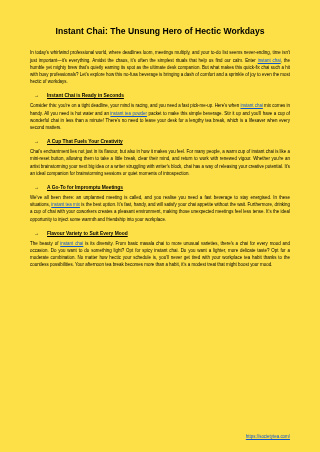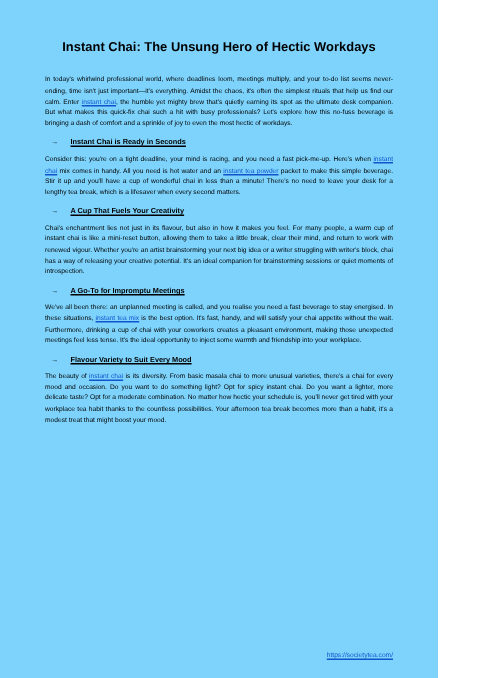--- a/index.html
+++ b/index.html
@@ -9,25 +9,25 @@
   }
   body {
     width: 320px;
     height: 452px;
     font-family: "Liberation Sans", sans-serif;
     color: #000000;
     overflow: hidden;
   }
   .page {
     position: relative;
-    width: 292px;
+    width: 320px;
     height: 452px;
     box-sizing: border-box;
     padding: 26px 30px 0 30px;
-    background: #7dd3fc;
+    background: #fde047;
   }
   .doc-title {
     font-size: 8.6px;
     font-weight: bold;
     text-align: center;
     line-height: 1.2;
     margin: 0 0 13px 0;
     letter-spacing: 0.02px;
   }
   p.body-text {

